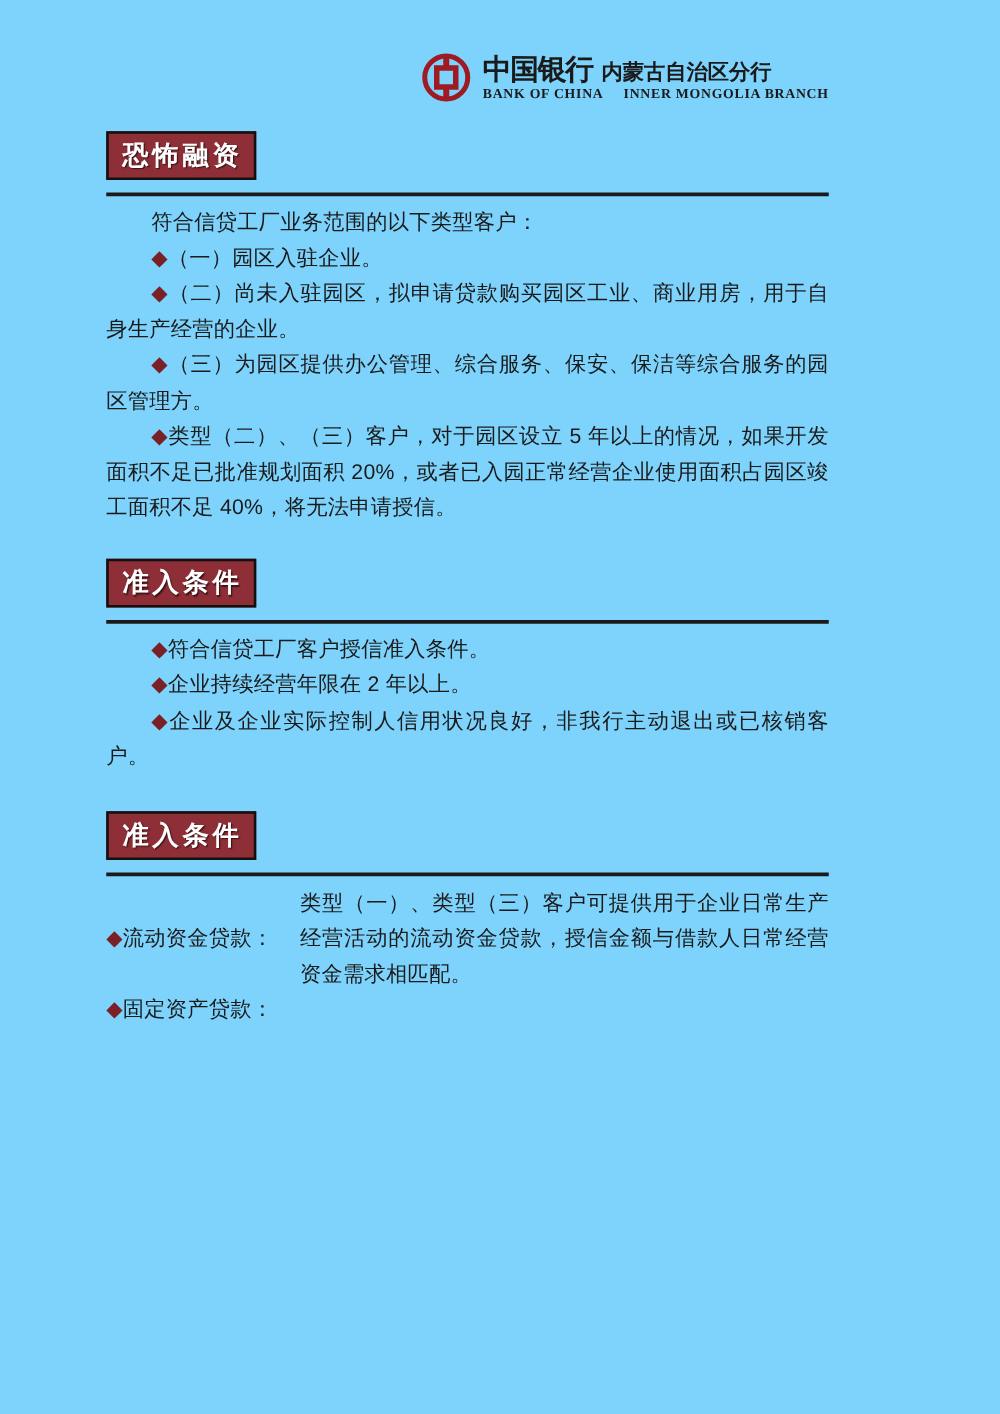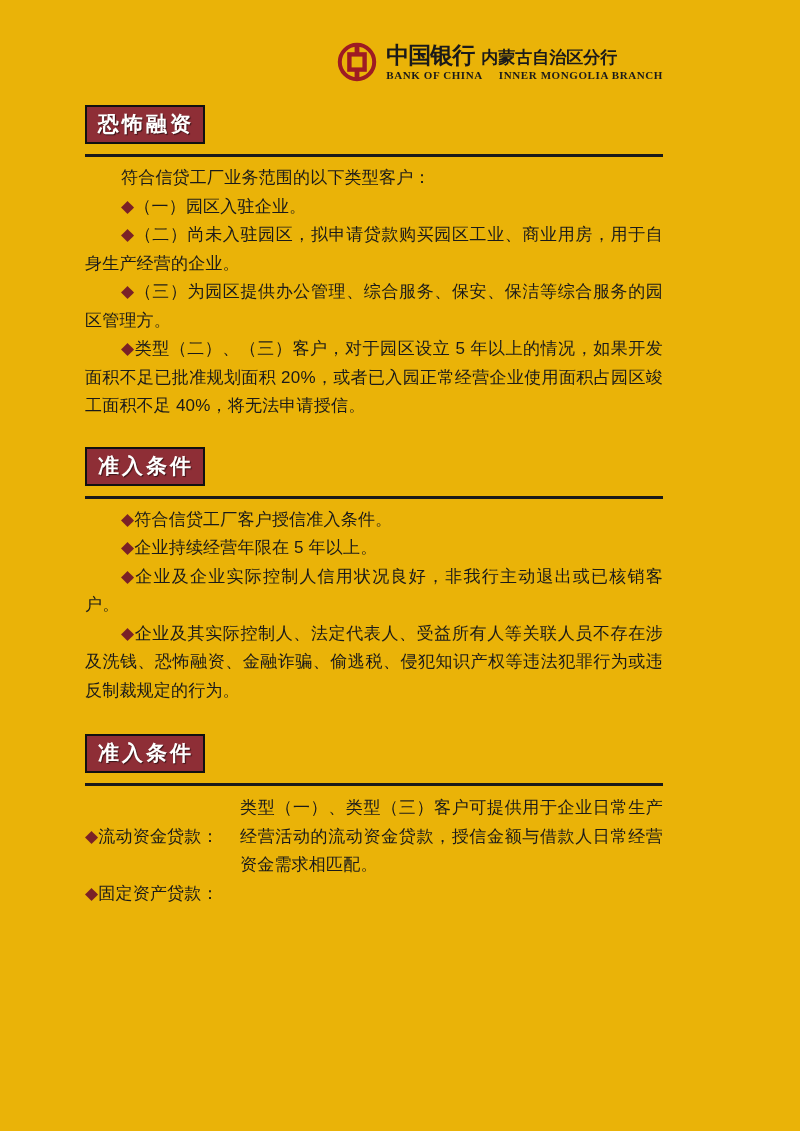--- a/index.html
+++ b/index.html
@@ -1,21 +1,21 @@
 <!DOCTYPE html>
 <html><head>
 <meta charset="utf-8">
 <style>
   html,body{margin:0;padding:0;}
   body{
     width:800px;height:1131px;background:#ffffff;
     font-family:"Liberation Sans","DejaVu Sans",sans-serif;
     color:#1a1a1a;
   }
-  .page{position:relative;width:800px;height:1131px;overflow:hidden;background:#eab308;}
+  .page{position:relative;width:800px;height:1131px;overflow:hidden;background:#7dd3fc;}
   .content{margin-left:85px;width:578px;}
 
   
   .hdr{display:flex;justify-content:flex-end;align-items:center;padding-top:42px;}
   .boc-icon{width:40px;height:40px;flex:0 0 40px;}
   .hdr-text{margin-left:9px;}
   .hdr-row1{display:flex;align-items:baseline;gap:7px;}
   .cn-name{
     font-family:"Liberation Serif","DejaVu Serif",serif;
     font-weight:bold;font-size:23px;letter-spacing:-1px;line-height:26px;
@@ -97,23 +97,22 @@
     </div>
   </div>
 
   <div class="content section sec2">
     <div class="sec-box">
       <span>准入条件</span>
     </div>
     <div class="rule"></div>
     <div class="body-text">
       <p class="para"><span class="diamond">◆</span><span>符合信贷工厂客户授信准入条件。</span></p>
-      <p class="para"><span class="diamond">◆</span><span>企业持续经营年限在 5 年以上。</span></p>
+      <p class="para"><span class="diamond">◆</span><span>企业持续经营年限在 2 年以上。</span></p>
       <p class="para"><span class="diamond">◆</span><span>企业及企业实际控制人信用状况良好，非我行主动退出或已核销客户。</span></p>
-      <p class="para"><span class="diamond">◆</span><span>企业及其实际控制人、法定代表人、受益所有人等关联人员不存在涉及洗钱、恐怖融资、金融诈骗、偷逃税、侵犯知识产权等违法犯罪行为或违反制裁规定的行为。</span></p>
     </div>
   </div>
 
   <div class="content section sec3">
     <div class="sec-box">
       <span>准入条件</span>
     </div>
     <div class="rule"></div>
     <div class="svc-list">
       <div class="svc-item">

